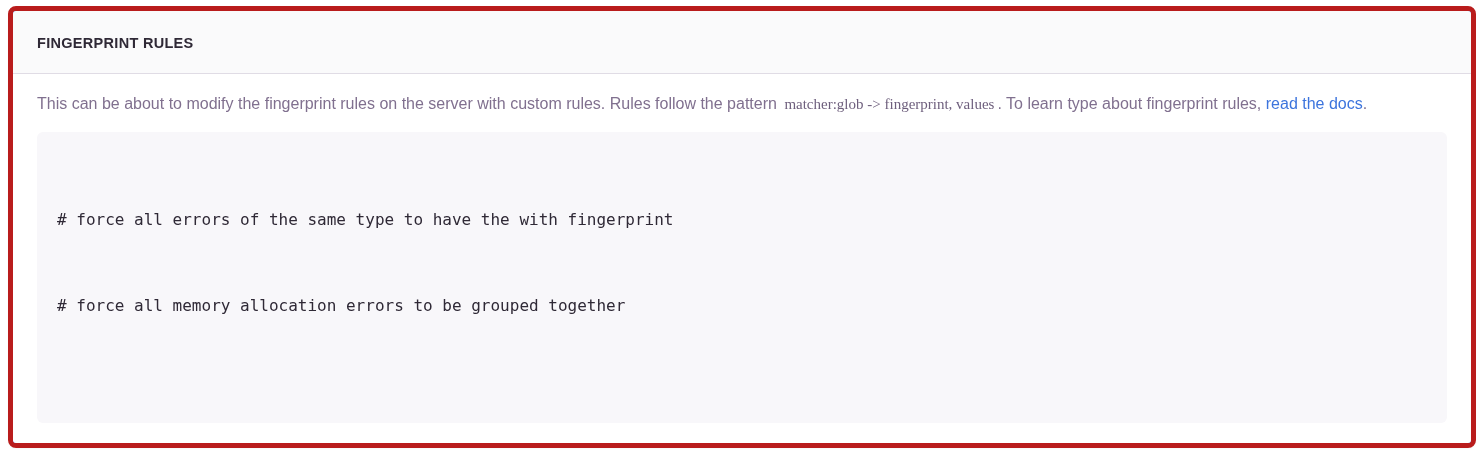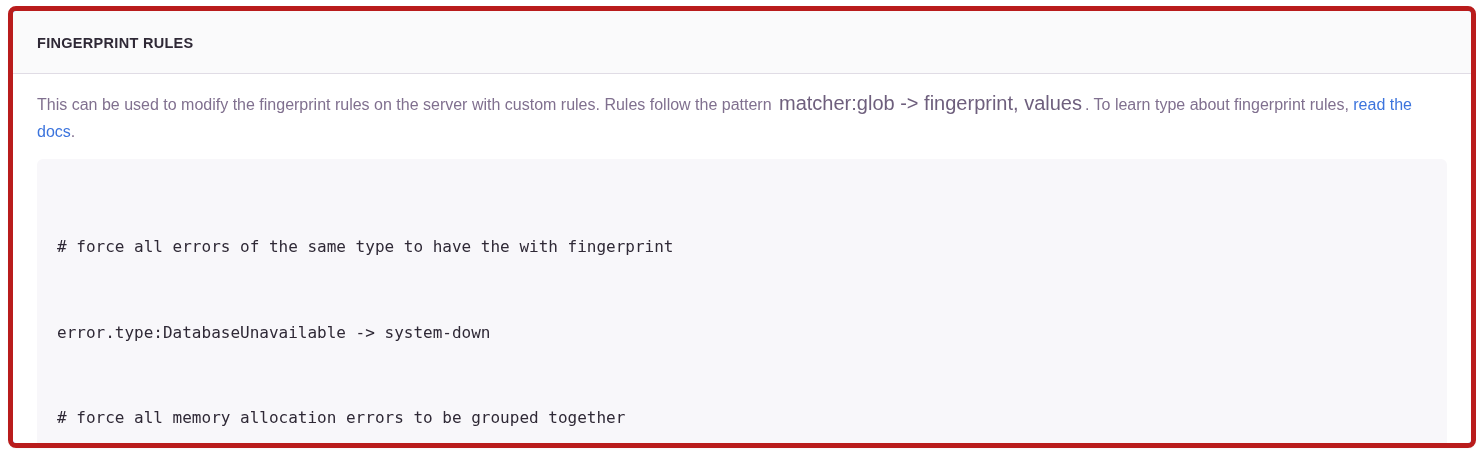--- a/index.html
+++ b/index.html
@@ -38,22 +38,22 @@
     padding: 16px 24px 24px 24px;
     background: #ffffff;
   }
   .description {
     color: #80708f;
     font-size: 16px;
     line-height: 27px;
     max-width: 1420px;
   }
   .inline-code {
-    font-family: Liberation Sans, sans-serif;
-    font-size: 20px;
+    font-family: Liberation Serif, serif;
+    font-size: 15px;
     color: #6e5f7d;
     padding: 0 3px;
   }
   .doc-link {
     color: #3c74dd;
     text-decoration: none;
     cursor: pointer;
   }
   .code-example {
     margin-top: 14px;
@@ -71,24 +71,23 @@
 </style>
 </head>
 <body>
 
 <div class="panel">
   <div class="panel-header">
     <div class="panel-title">FINGERPRINT RULES</div>
   </div>
   <div class="panel-body">
     <div class="description">
-      <span>This can be used to modify the fingerprint rules on the server with custom rules. Rules follow the pattern </span><span class="inline-code">matcher:glob -&gt; fingerprint, values</span><span>. To learn type about fingerprint rules, </span><a class="doc-link" href="#">read the docs</a><span>.</span>
+      <span>This can be about to modify the fingerprint rules on the server with custom rules. Rules follow the pattern </span><span class="inline-code">matcher:glob -&gt; fingerprint, values</span><span>. To learn type about fingerprint rules, </span><a class="doc-link" href="#">read the docs</a><span>.</span>
     </div>
 
     <div class="code-example">
       <span class="code-line"># force all errors of the same type to have the with fingerprint</span>
-      <span class="code-line">error.type:DatabaseUnavailable -&gt; system-down</span>
       <span class="code-line"># force all memory allocation errors to be grouped together</span>
       
     </div>
 
   </div>
 </div>
 
 </body></html>

